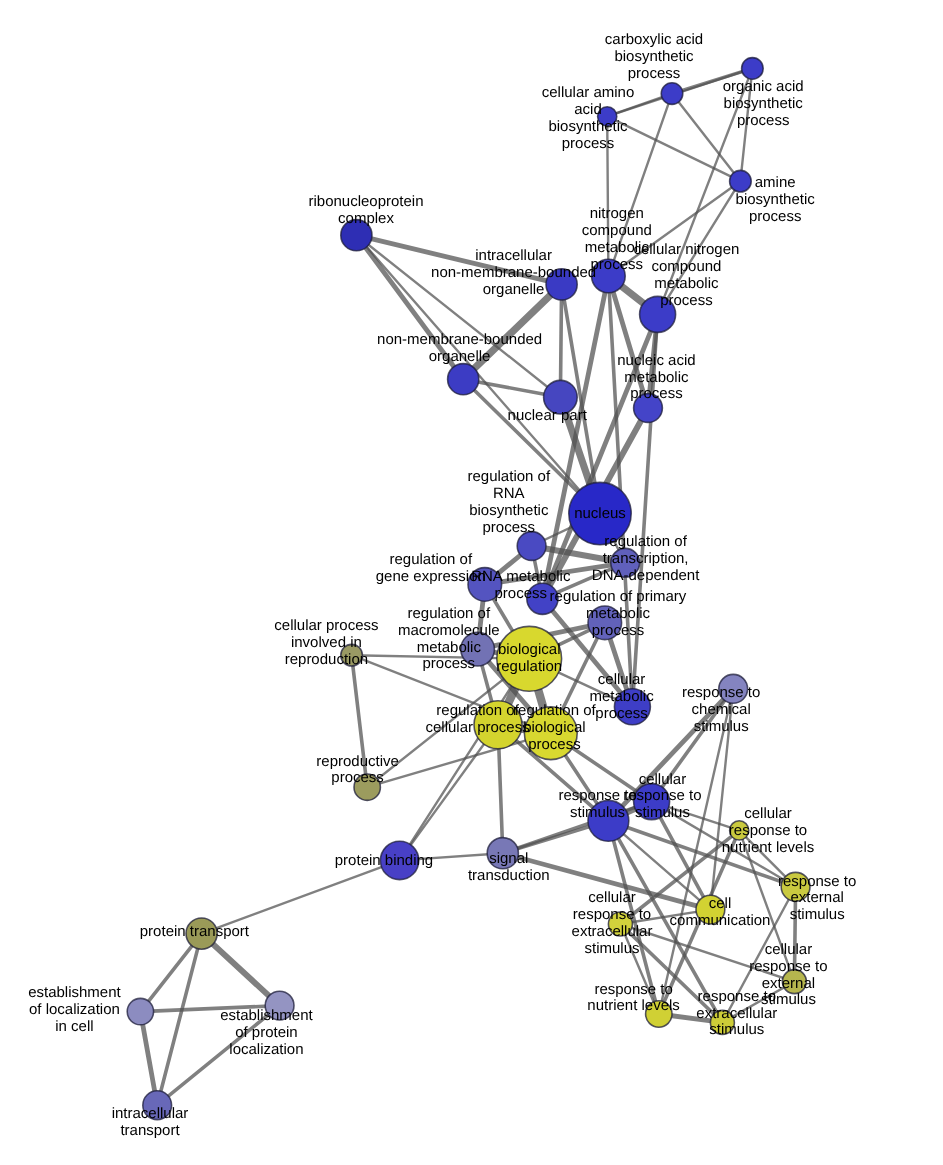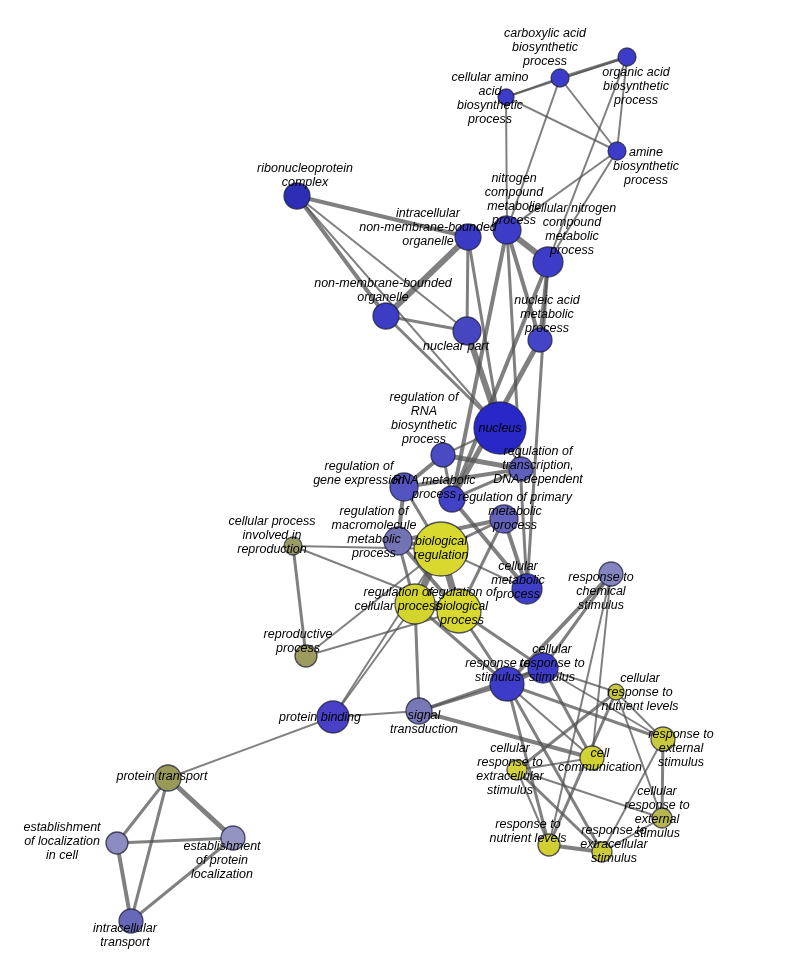--- a/index.html
+++ b/index.html
@@ -7,21 +7,20 @@
     padding: 0;
     background: #ffffff;
     font-family: "Liberation Sans", sans-serif;
   }
   .canvas-wrap {
     position: relative;
     width: 719px;
     height: 971px;
     background: #ffffff;
     overflow: hidden;
-    font-style: italic;
   }
   svg { display: block; }
   .edge { stroke-linecap: round; }
   .node { cursor: pointer; }
   .node-label {
     font-family: "Liberation Sans", sans-serif;
     font-size: 12.5px;
     fill: #000000;
     text-anchor: middle;
     pointer-events: none;

